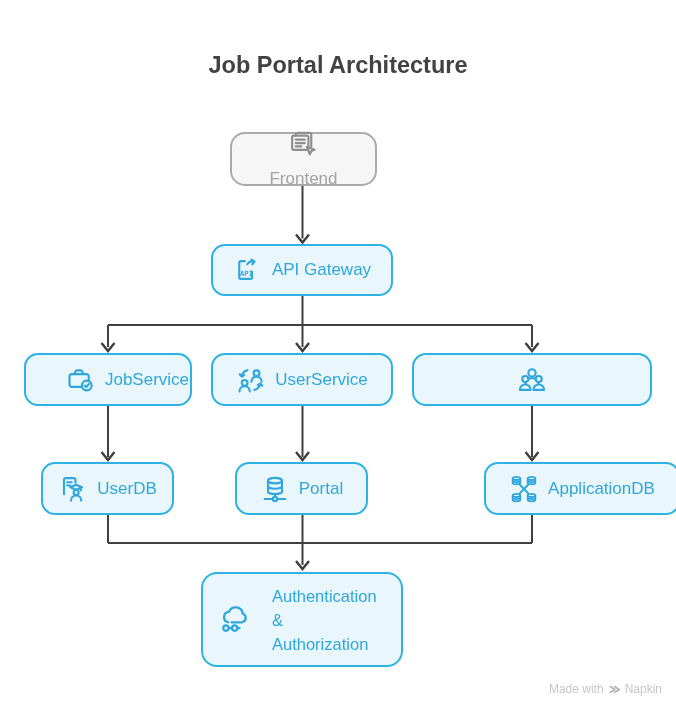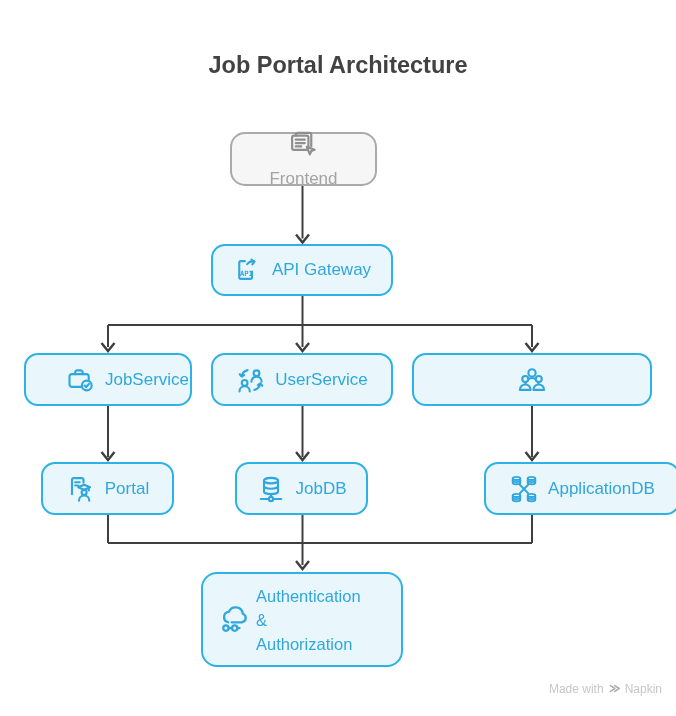--- a/index.html
+++ b/index.html
@@ -29,27 +29,27 @@
   .edges path.head{stroke-width:2.4;stroke-linejoin:miter;}
   .node{
     position:absolute;box-sizing:border-box;display:flex;align-items:center;
     justify-content:center;gap:9px;border-radius:14px;
   }
   .node.cyan{border:2px solid var(--cyan-border);background:var(--node-fill);color:var(--cyan-text);}
   .node.gray{border:2px solid var(--gray-border);background:var(--gray-fill);color:var(--gray-text);}
   .node .icon{display:flex;flex:0 0 auto;align-items:center;color:var(--cyan-text);}
   .node.gray .icon{color:var(--gray-icon);}
   .node .label{font-size:17px;white-space:nowrap;}
-  .node.auth{justify-content:flex-start;padding-left:15px;gap:4px;border-radius:16px;}
+  .node.auth{justify-content:flex-start;padding-left:15px;gap:20px;border-radius:16px;}
   .node.auth .label{
     font-size:16.5px;line-height:24px;white-space:normal;width:142px;
     word-spacing:999px; 
   }
   .watermark{
-    position:absolute;top:682px;right:14px;display:flex;align-items:flex-start;gap:4px;
+    position:absolute;top:682px;right:14px;display:flex;align-items:flex-end;gap:4px;
     font-size:12px;color:var(--watermark);
   }
   .watermark .logo{display:flex;color:var(--watermark-logo);}
   svg{display:block;}
 </style>
 </head>
 <body>
 
 <div class="canvas">
 
@@ -163,37 +163,37 @@
       <svg width="30" height="30" viewBox="0 0 24 24" fill="none" stroke="currentColor" stroke-width="1.7" stroke-linecap="round" stroke-linejoin="round">
         <path d="M4.8 16.2 V4.6 a1.3 1.3 0 0 1 1.3 -1.3 h6.6 a1.3 1.3 0 0 1 1.3 1.3 V7"></path>
         <path d="M7.3 6.6 h3.6"></path>
           <path d="M7.3 9.2 h2.6"></path>
         <path d="M9.8 10.6 l4.7 -2 4.7 2 -4.7 2 z" fill="var(--node-fill)"></path>
         <path d="M18.2 11 v2.2"></path>
         <circle cx="14.5" cy="14.8" r="2" fill="var(--node-fill)"></circle>
         <path d="M10.4 21.3 a4.1 4.1 0 0 1 8.2 0"></path>
       </svg>
     </span>
-    <span class="label">Portal</span>
+    <span class="label">UserDB</span>
   </div>
 
   <div class="node cyan" style="left:235px;top:462px;width:133px;height:53px;">
     <span class="icon">
       <svg width="30" height="30" viewBox="0 0 24 24" fill="none" stroke="currentColor" stroke-width="1.7" stroke-linecap="round" stroke-linejoin="round">
         <ellipse cx="12" cy="5.3" rx="5.6" ry="2.2"></ellipse>
         <path d="M6.4 5.3 v8.6"></path>
           <path d="M17.6 5.3 v8.6"></path>
         <path d="M6.4 9.6 a5.6 2.2 0 0 0 11.2 0"></path>
         <path d="M6.4 13.9 a5.6 2.2 0 0 0 11.2 0"></path>
         <path d="M12 16.2 v2"></path>
         <path d="M3.8 20 h16.4"></path>
         <circle cx="12" cy="20" r="1.7" fill="var(--node-fill)"></circle>
       </svg>
     </span>
-    <span class="label">JobDB</span>
+    <span class="label">Portal</span>
   </div>
 
   <div class="node cyan" style="left:456px;top:462px;width:196px;height:53px;margin-left:28px;">
     <span class="icon">
       <svg width="30" height="30" viewBox="0 0 24 24" fill="none" stroke="currentColor" stroke-width="1.5" stroke-linecap="round" stroke-linejoin="round">
         <defs>
           <g id="mdb">
             <ellipse cx="0" cy="-1.7" rx="3" ry="1.25"></ellipse>
             <path d="M-3 -1.7 v3.4"></path>
               <path d="M3 -1.7 v3.4"></path>

